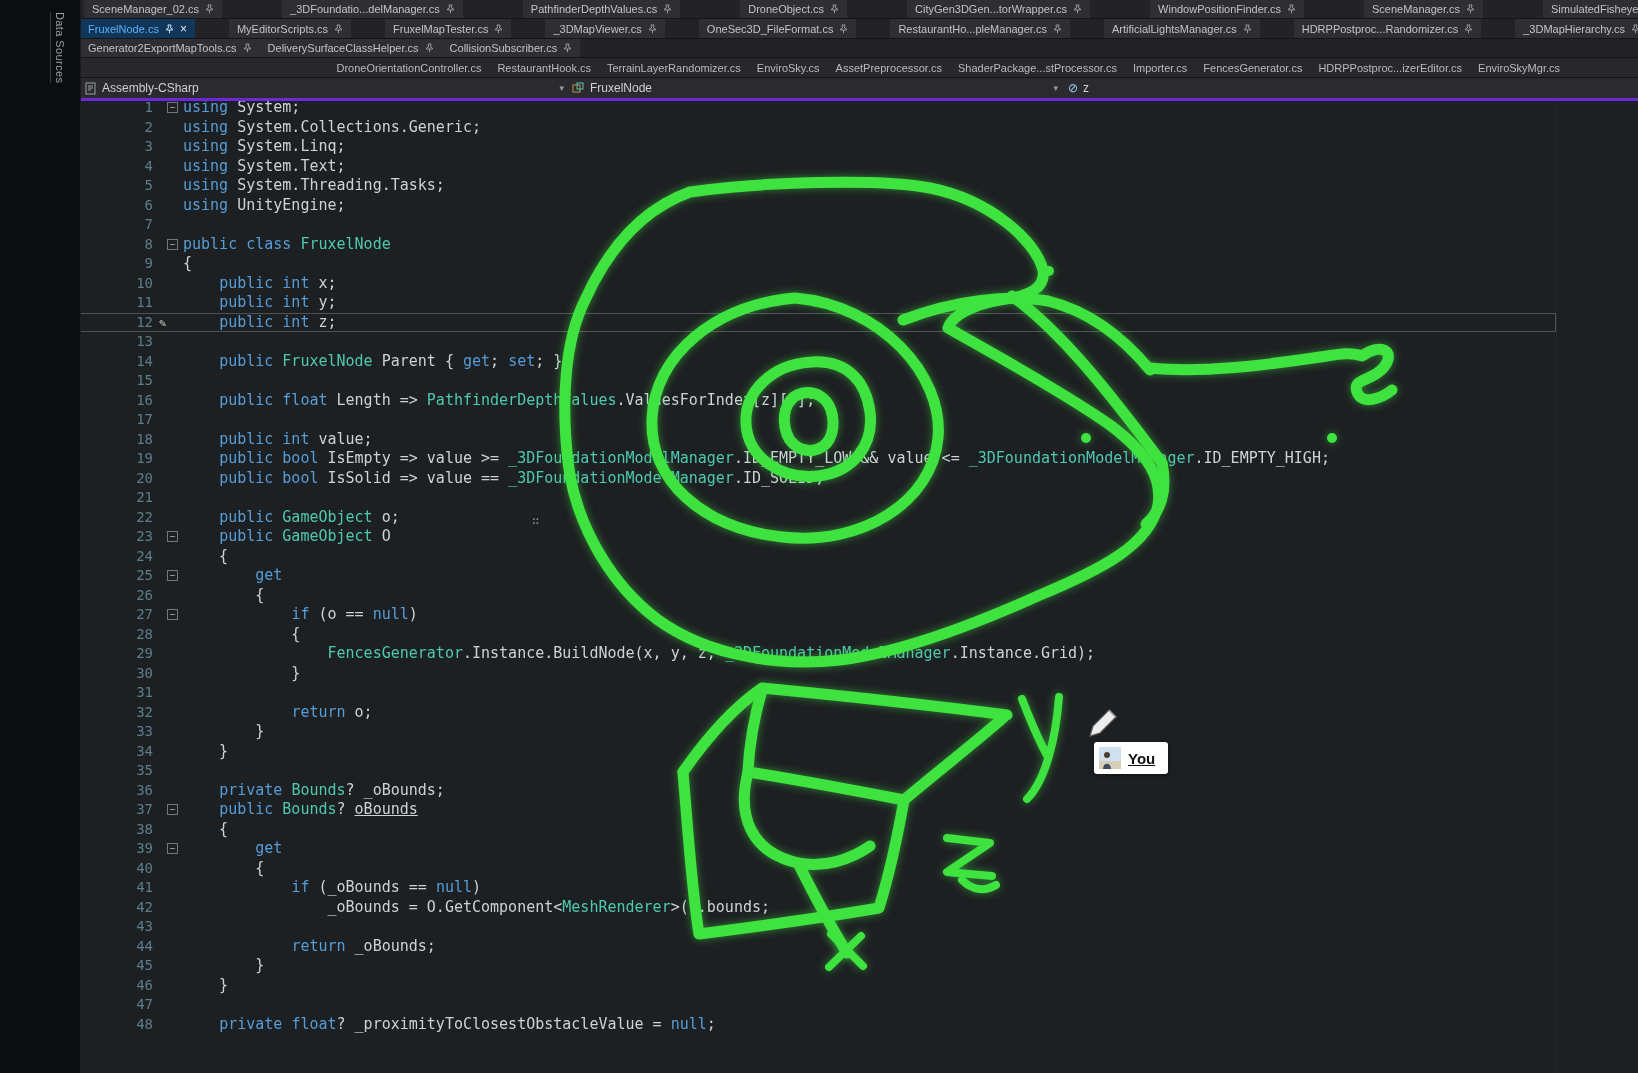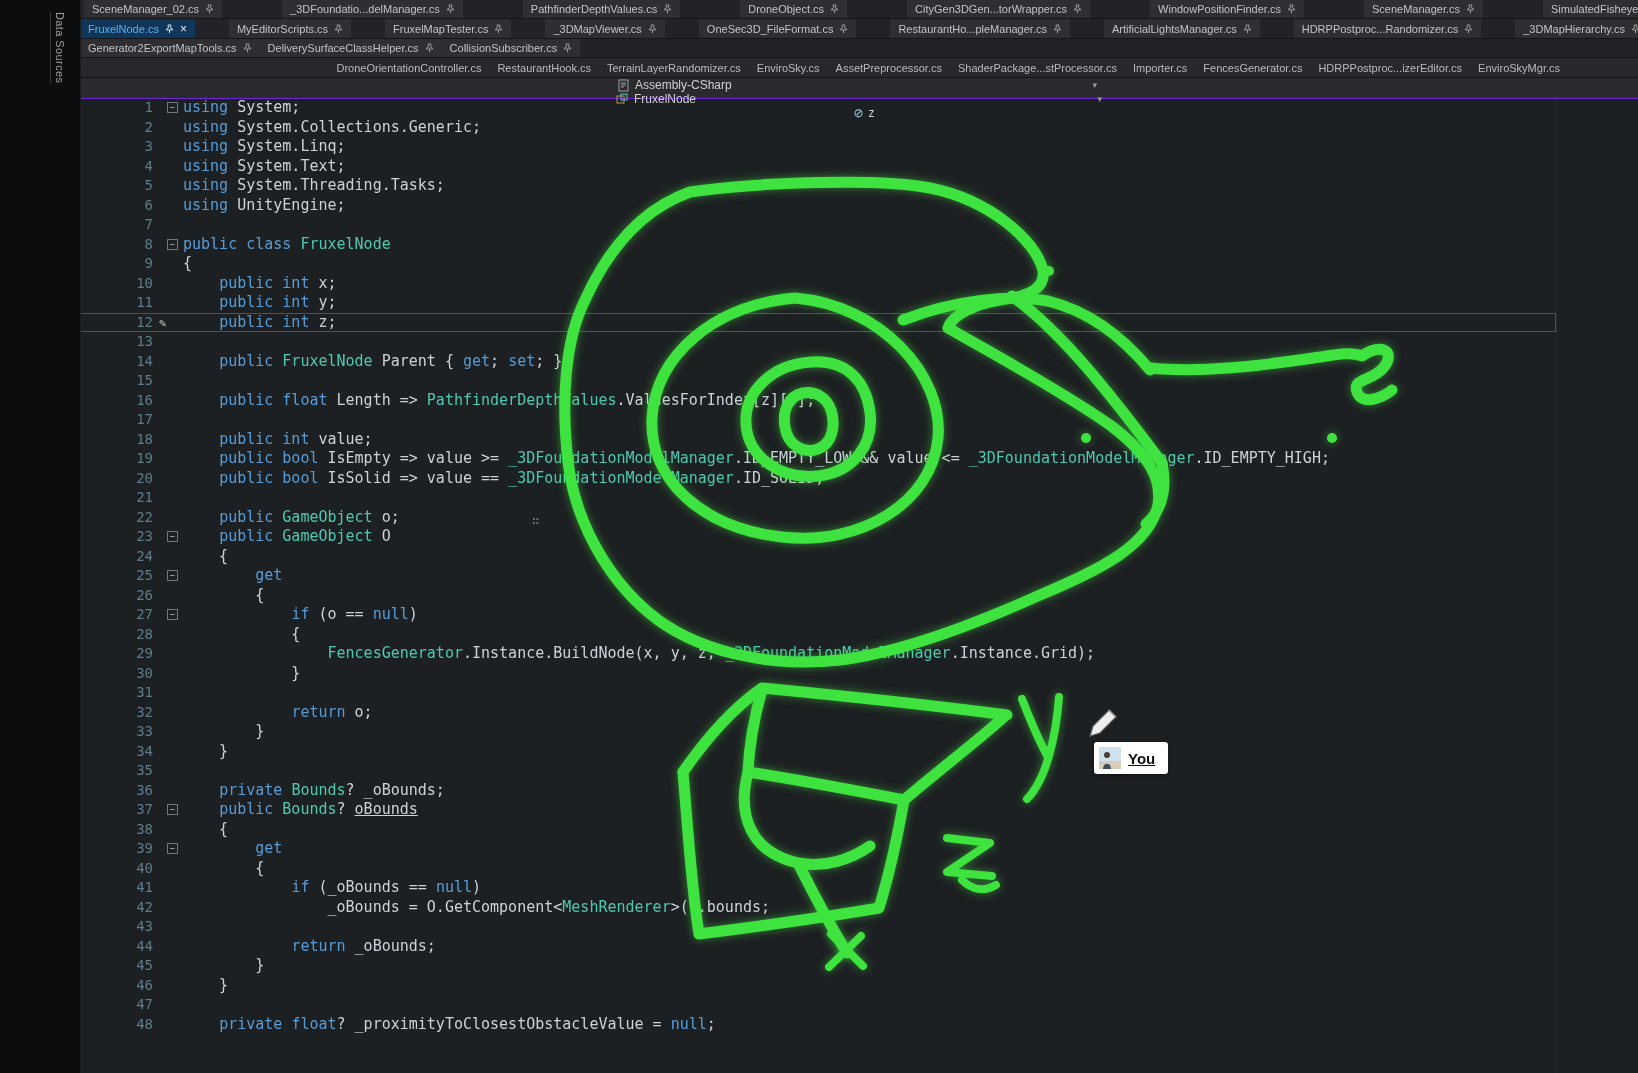--- a/index.html
+++ b/index.html
@@ -16,21 +16,21 @@
   #tabrow3{top:39px;height:18px;}
   #tabrow4{top:58px;height:19px;justify-content:flex-end;padding:0 70px 0 6px;background:#28282c;}
   .tab{display:flex;align-items:center;gap:6px;padding:0 8px;background:#2e2e33;color:#c2c4c6;font-size:11px;white-space:nowrap;}
   .tab.plain{background:transparent;color:#b9bbbd;}
   .tab.active{background:#10365a;color:var(--active_tab_text,#5fb0f2);}
   .tclose{color:#e8e8e8;font-size:12px;line-height:10px;}
   .tpin{display:flex;color:#9b9b9b;}
   .active .tpin{color:#cfe4f7;}
 
   
-  .crumbbar{position:absolute;left:80px;right:0;top:78px;height:20px;background:#2b2b2f;display:flex;align-items:center;font-size:12px;color:#cfd0d2;border-bottom:1px solid #6d28d9;z-index:2;flex-direction:column;}
+  .crumbbar{position:absolute;left:80px;right:0;top:78px;height:20px;background:#2b2b2f;display:flex;align-items:center;font-size:12px;color:#cfd0d2;border-bottom:3px solid #6d28d9;z-index:2;}
   .bc-proj{width:492px;display:flex;align-items:center;gap:6px;padding:0 8px 0 5px;box-sizing:border-box;}
   .bc-type{width:486px;display:flex;align-items:center;gap:6px;box-sizing:border-box;}
   .bc-member{display:flex;align-items:center;gap:5px;padding-left:10px;}
   .sp{flex:1;}
   .chev{color:#9a9a9a;font-size:9px;}
   .bcicon{display:flex;align-items:center;}
   .slashcircle{color:#9ad0f0;font-size:12px;}
 
   
   #editor{position:absolute;left:80px;top:98px;right:0;bottom:0;font-family:"DejaVu Sans Mono",monospace;font-size:15px;line-height:19.5px;color:var(--code_text,#ccd2d8);z-index:1;}

